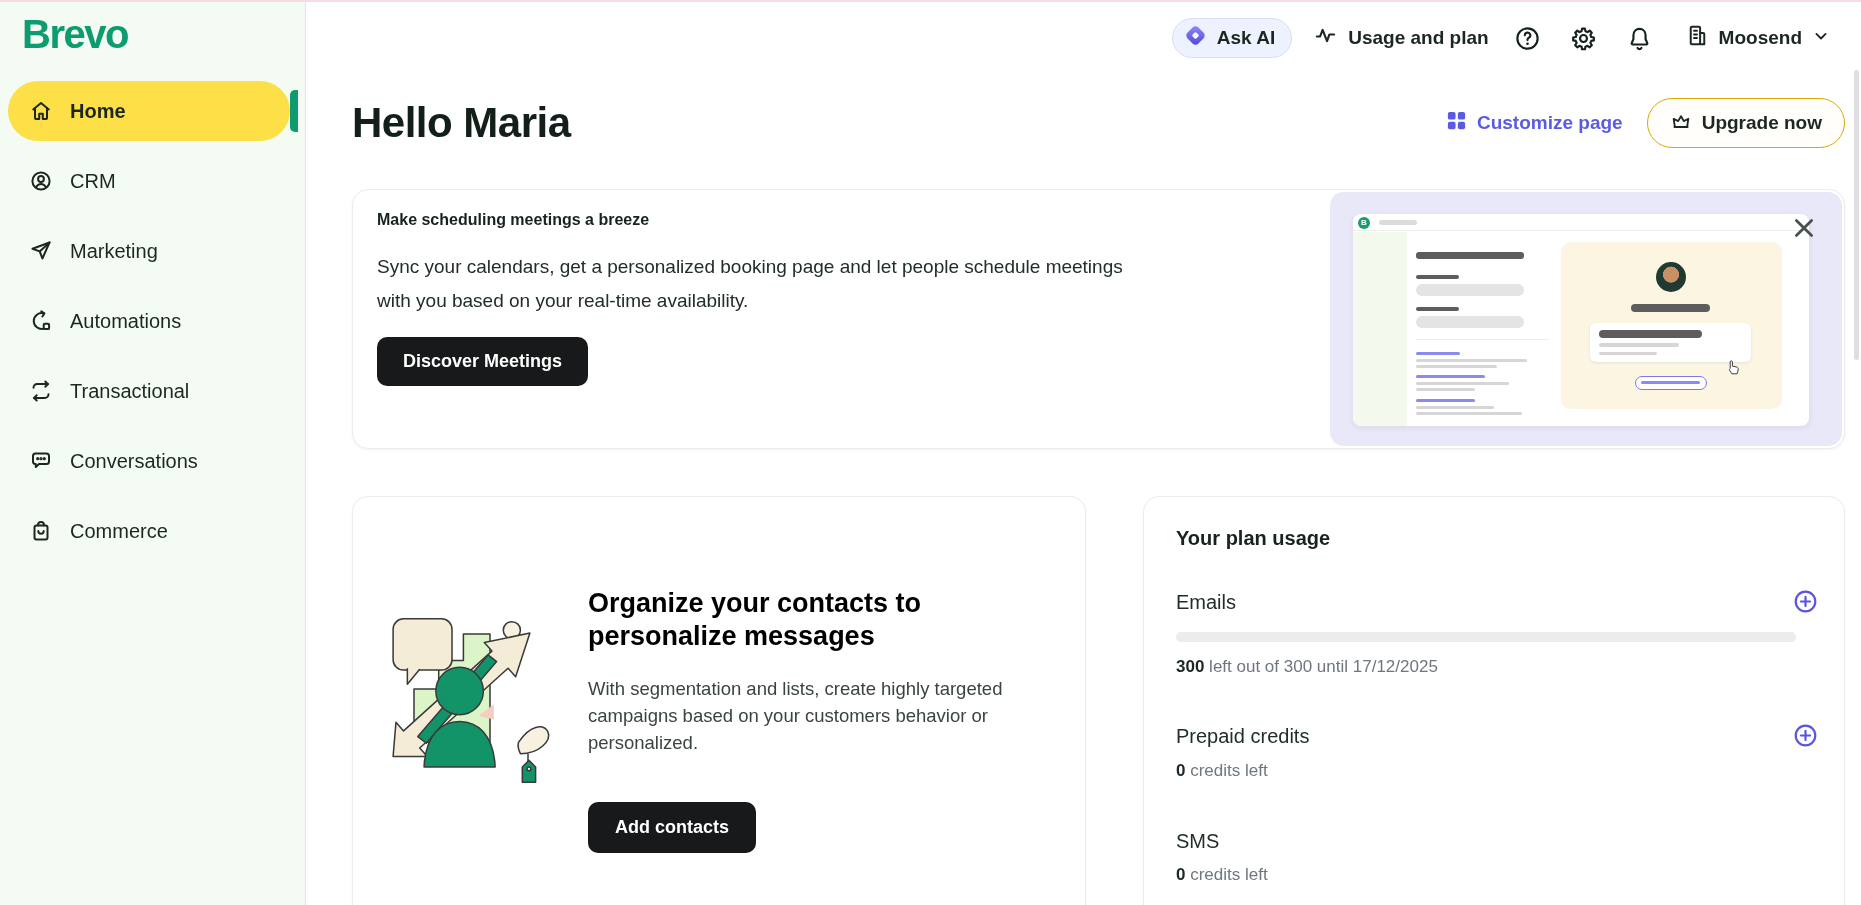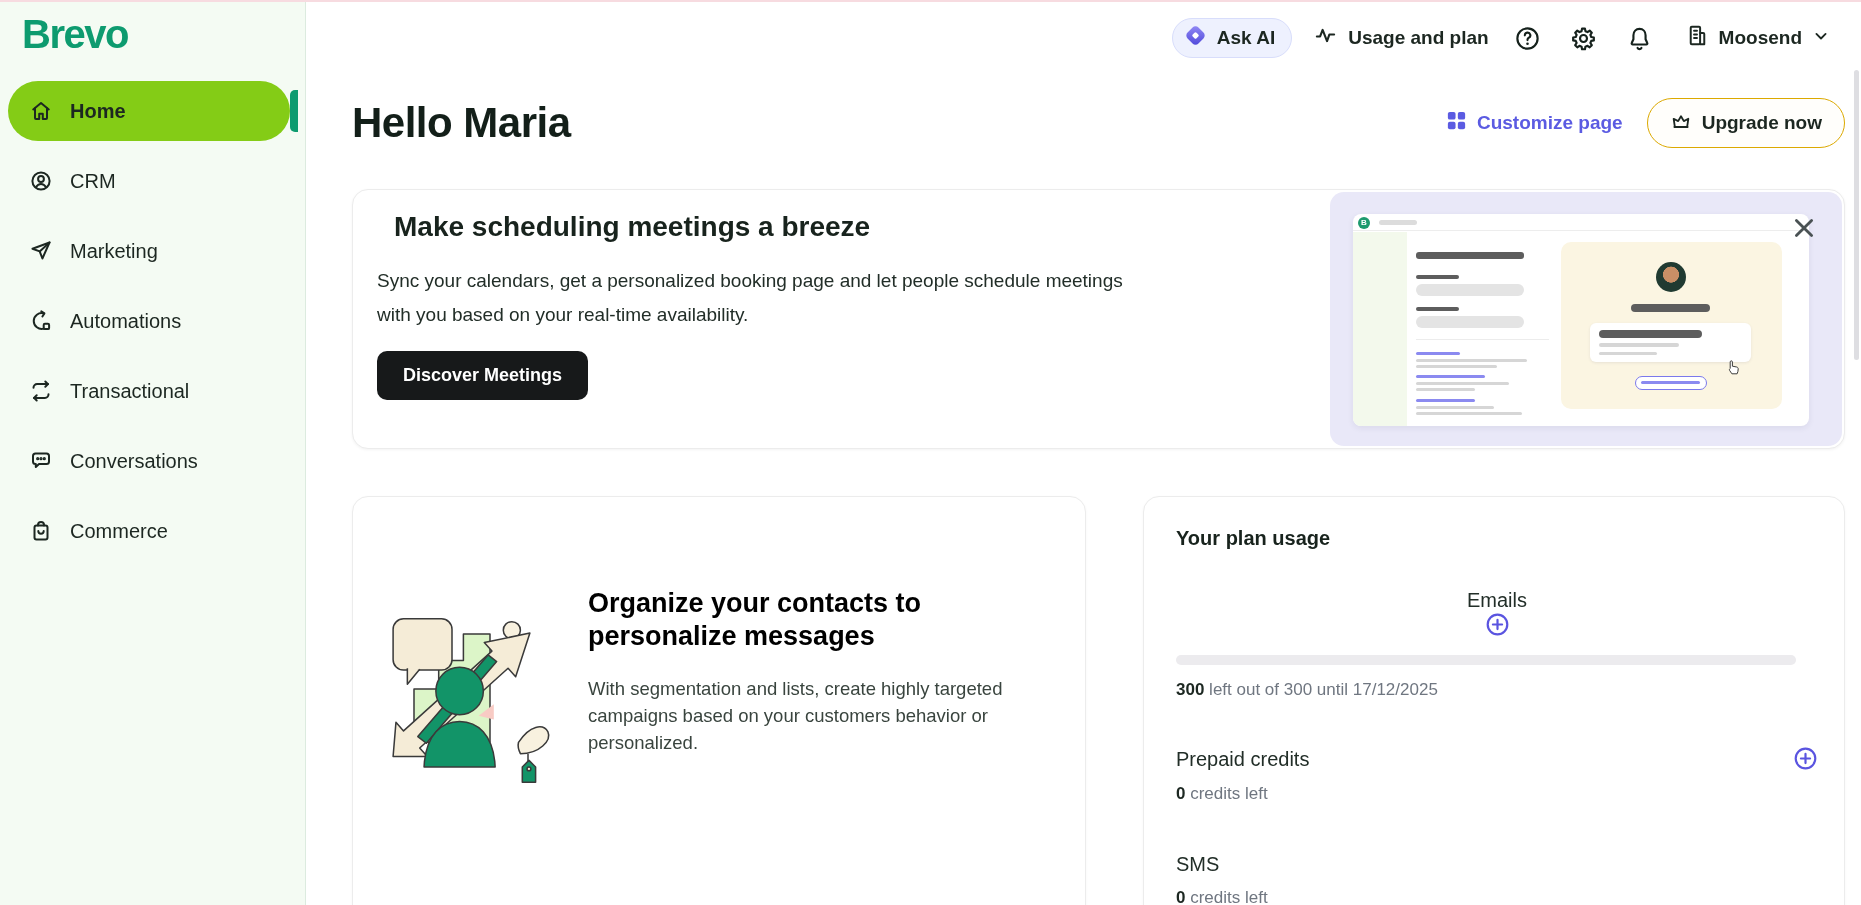--- a/index.html
+++ b/index.html
@@ -10,21 +10,21 @@
 
   
   .sidebar { position:absolute; top:0; left:0; width:306px; height:905px;
              background:#f4fbf3; border-right:1px solid #dcebdf; z-index:10; }
   .logo { margin:12px 0 0 22px; font-size:40px; font-weight:700; letter-spacing:-1.5px; color:#0d9b6f; }
   .nav { margin-top:24px; }
   .nav-item { position:relative; display:flex; align-items:center; gap:16px;
               height:60px; margin:0 0 10px 8px; padding-left:20px; width:282px;
               border-radius:30px; font-size:20px; color:#1c2721; cursor:pointer; }
   .nav-item .nicon { display:flex; width:26px; height:26px; align-items:center; justify-content:center; color:#1c2721; }
-  .nav-item.active { background:#84cc16; font-weight:700; }
+  .nav-item.active { background:#fde047; font-weight:700; }
   .active-bar { position:absolute; right:-8px; top:9px; width:8px; height:42px;
                 background:#0d9b6f; border-radius:5px 0 0 5px; }
   .nav svg { display:block; }
 
   
   .main { position:absolute; left:306px; top:0; right:0; height:905px; }
   .topbar { display:flex; align-items:center; justify-content:flex-end;
             height:76px; padding-right:30px; gap:22px; }
   .askai { display:flex; align-items:center; gap:9px; height:40px; padding:0 16px 0 10px;
            background:#eef1fe; border:1px solid #d8ddfb; border-radius:20px;
@@ -43,21 +43,21 @@
                color:#5b5be2; cursor:pointer; text-decoration:none; }
   .upgrade { display:flex; align-items:center; gap:10px; height:50px; padding:0 22px;
              background:#fffefb; border:1.5px solid #dca900; border-radius:25px;
              font-size:19px; font-weight:700; color:#1c2721; cursor:pointer;
              font-family:"Liberation Sans", sans-serif; }
 
   
   .banner { position:relative; margin-top:41px; height:260px; background:#fff;
             border:1px solid #ececec; border-radius:16px; box-shadow:0 1px 3px rgba(0,0,0,.05); }
   .banner-left { padding:21px 540px 0 24px; }
-  .banner-title { font-size:28px; font-weight:700; color:#18231d;margin-left:17px; }
+  .banner-title { font-size:16px; font-weight:700; color:#18231d; }
   .banner-body { margin-top:21px; font-size:19px; line-height:34px; color:#222e28; max-width:775px; }
   .btn-dark { display:inline-flex; align-items:center; justify-content:center;
               background:#17191a; color:#fff; border:none; border-radius:10px;
               font-size:18px; font-weight:700; cursor:pointer;
               font-family:"Liberation Sans", sans-serif; }
   .banner .btn-dark { margin:19px 0 0 24px; height:49px; padding:0 26px; }
 
   .banner-illu { position:absolute; top:2px; right:2px; bottom:2px; width:512px;
                  background:#e9e8f8; border-radius:14px; }
   .mini-window { position:absolute; left:23px; top:22px; width:456px; height:212px;
@@ -95,21 +95,21 @@
   .ctext { margin-left:235px; padding:68px 38px 0 0; }
   .ctitle { font-size:27px; line-height:33px; font-weight:600; color:#000000; white-space:pre-line;margin-top:22px; }
   .cbody { margin-top:22px; font-size:18.5px; line-height:27px; color:#39443e; max-width:462px; }
   .ctext .btn-dark { margin-top:46px; height:51px; padding:0 27px; }
 
   .plan-card { flex:1; padding:30px 26px 0 32px; }
   .ptitle { font-size:20px; font-weight:700; color:#18231d; }
   .plan-row { display:flex; align-items:center; justify-content:space-between; }
   .plan-label { font-size:20px; color:#222e28; }
   .plus-btn { width:26px; height:26px; border:none; background:none; color:#5a54e0; cursor:pointer; padding:0; }
-  .row-emails { margin-top:39px;flex-direction:column; }
+  .row-emails { margin-top:39px; }
   .progress { margin-top:17px; width:calc(100% - 22px); height:10px; border-radius:5px; background:#ecebee; overflow:hidden; }
   .progress-fill { height:100%; background:#0d9b6f; }
   .plan-detail { margin-top:15px; font-size:17px; color:#6f7680; }
   .plan-detail b { color:#1d2822; font-weight:700; }
   .row-prepaid { margin-top:46px; }
   .row-sms { margin-top:49px; }
   .d2 { margin-top:12px; }
 
   .scroll-thumb { position:absolute; top:70px; right:2px; width:5px; height:290px;
                   background:#dedee2; border-radius:3px; z-index:60; }
@@ -376,20 +376,21 @@
                 <path d="M160 164v8" fill="none"></path>
                 <path d="M154 178l7-7 7 7v16h-14Z" fill="#129468"></path>
                 <circle cx="161" cy="180" r="2" fill="#f5ecd7"></circle>
               </g>
             </svg>
           </div>
           <div class="ctext">
             <h3 class="ctitle">Organize your contacts to
 personalize messages</h3>
             <p class="cbody">With segmentation and lists, create highly targeted campaigns based on your customers behavior or personalized.</p>
+            <button class="btn-dark">Add contacts</button>
           </div>
         </section>
 
         <section class="card plan-card">
           <h3 class="ptitle">Your plan usage</h3>
 
           <div class="plan-row row-emails">
             <span class="plan-label">Emails</span>
             <button class="plus-btn">
               <svg width="25" height="25" viewBox="0 0 24 24" fill="none" stroke="currentColor" stroke-width="2.1" stroke-linecap="round">

